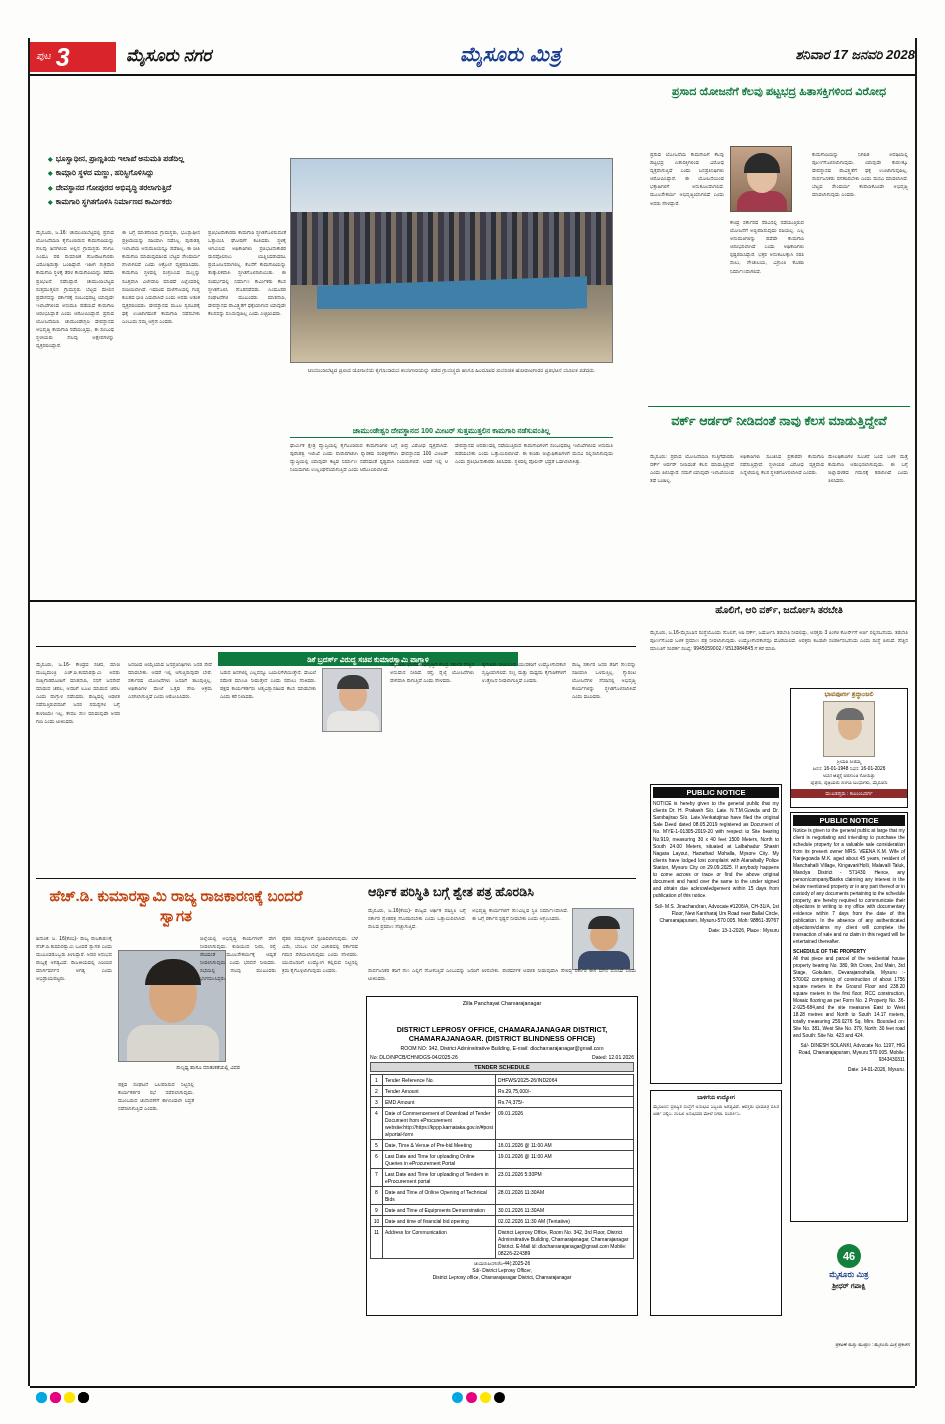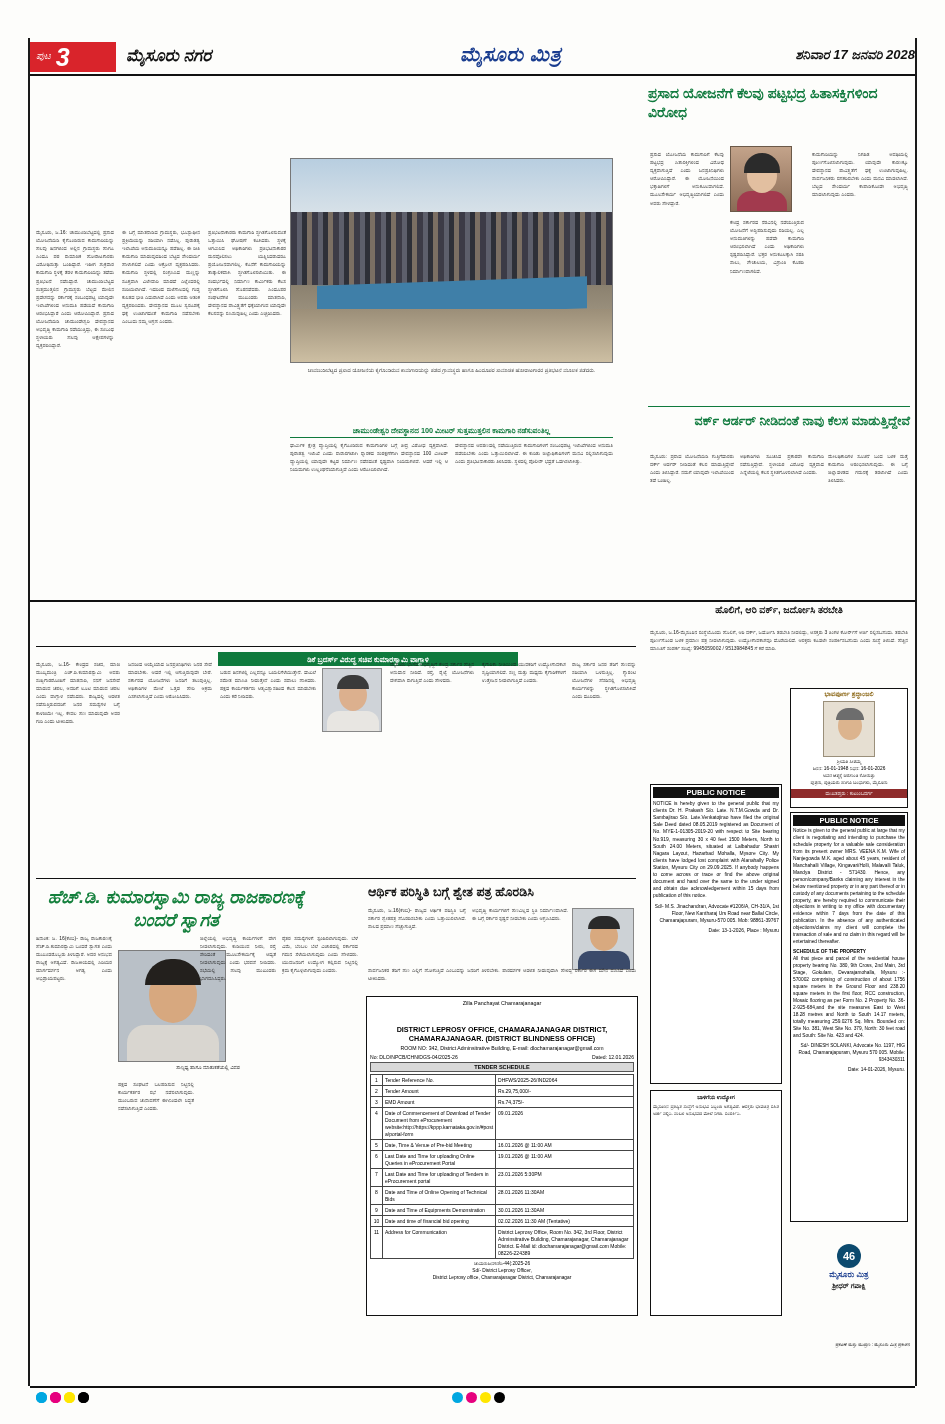--- a/index.html
+++ b/index.html
@@ -108,41 +108,41 @@
   .subhead-title {
     font-size: 7.3px; font-weight:bold; color:#0f7a3d; text-align:center;
     border-bottom:1px solid #0f7a3d; padding-bottom:2px; margin-bottom:3px;
   }
   .subhead-cols { display:flex; gap:7px; }
   .subhead-cols .c { width:50%; }
 
   
   .rail-head {
     position:absolute; left:648px; top:84px; width:262px;
-    font-size: 14px; font-weight:bold; color:#0f7a3d; text-align:left;
+    font-size: 11px; font-weight:bold; color:#0f7a3d; text-align:center;
     line-height:1.35;
   }
   .rail-photo {
     position:absolute; left:730px; top:146px; width:62px; height:66px;
     background:linear-gradient(#c3a38a,#8a6b55); border:1px solid #6b5948;
   }
   .rail-photo .face{ position:absolute; left:16px; top:12px; width:30px;height:34px;
     border-radius:50%; background:#e2bfa0;}
   .rail-photo .hair{ position:absolute; left:13px; top:6px; width:36px;height:20px;
     border-radius:18px 18px 0 0; background:#2b2b2b;}
   .rail-photo .body{ position:absolute; left:6px; bottom:0; width:50px;height:20px;
     border-radius:14px 14px 0 0; background:#a23a4e;}
 
   .rail-c1 { position:absolute; left:650px; top:150px; width:74px; height:250px;}
   .rail-c2 { position:absolute; left:730px; top:218px; width:74px; height:182px;}
   .rail-c3 { position:absolute; left:812px; top:150px; width:96px; height:250px;}
 
   .rail-head2 {
     position:absolute; left:648px; top:406px; width:262px;
-    font-size: 12.6px; font-weight:bold; color:#0f7a3d; text-align:right;
+    font-size: 12.6px; font-weight:bold; color:#0f7a3d; text-align:center;
     line-height:1.35;
     border-top:1px solid #0f7a3d; padding-top:6px;
   }
   .rail2-c1 { position:absolute; left:650px; top:452px; width:84px; height:148px;}
   .rail2-c2 { position:absolute; left:740px; top:452px; width:84px; height:148px;}
   .rail2-c3 { position:absolute; left:828px; top:452px; width:80px; height:148px;}
 
   
   .band-rule { position:absolute; left:30px; top:600px; width:885px; border-top:2px solid #111;}
   .sec-head {
@@ -167,21 +167,21 @@
   .sec-c1 { position:absolute; left:36px;  top:660px; width:84px; height:206px;}
   .sec-c2 { position:absolute; left:128px; top:660px; width:84px; height:206px;}
   .sec-c3 { position:absolute; left:220px; top:668px; width:96px; height:198px;}
   .sec-c4 { position:absolute; left:390px; top:660px; width:84px; height:206px;}
   .sec-c5 { position:absolute; left:482px; top:660px; width:84px; height:206px;}
   .sec-c6 { position:absolute; left:572px; top:660px; width:64px; height:206px;}
 
   
   .bl-head {
     position:absolute; left:36px; top:886px; width:280px;
-    font-size:18px; font-weight:bold; color:#15803d; text-align:center; line-height:1.3;font-style:italic;
+    font-size:15px; font-weight:bold; color:#c2410c; text-align:center; line-height:1.3;
   }
   .bl-rule { position:absolute; left:36px; top:878px; width:600px; border-top:1px solid #111;}
   .bl-photo{
     position:absolute; left:118px; top:950px; width:108px; height:112px;
     background:#b9c0c7; border:1px solid #7c7c7c;
   }
   .bl-photo .f{position:absolute;left:30px;top:16px;width:48px;height:56px;border-radius:50%;background:#d7a87f;}
   .bl-photo .h{position:absolute;left:26px;top:8px;width:56px;height:26px;border-radius:28px 28px 0 0;background:#23201d;}
   .bl-photo .b{position:absolute;left:8px;bottom:0;width:92px;height:36px;border-radius:18px 18px 0 0;background:#d9d6d0;}
   .bl-cap{ position:absolute; left:118px; top:1064px; width:180px; font-size:5.2px; line-height:1.5; text-align:center;}
@@ -275,21 +275,21 @@
     border:1px solid #111; background:#fff; padding:2px;
     font-size:4.7px; line-height:1.5; text-align:justify;
   }
   .rr-bottom-ad .adtitle{ font-size:5.6px; font-weight:bold; text-align:center; margin-bottom:2px;}
 
   .logo-block{
     position:absolute; left:790px; top:1244px; width:118px; height:58px;
     text-align:center;
   }
   .logo-block .circle{
-    width:24px;height:24px;border-radius:50%;background:#0c4a6e;color:#fff;
+    width:24px;height:24px;border-radius:50%;background:#15803d;color:#fff;
     font-size:11px;font-weight:bold;display:flex;align-items:center;justify-content:center;
     margin:0 auto 2px;
   }
   .logo-block .lname{ font-size:8px; font-weight:bold; color:#1a3d8f;}
   .logo-block .lsub{ font-size:7px; font-weight:bold; color:#111; margin-top:2px;}
 
   
   .footer-rule{ position:absolute; left:30px; top:1386px; width:885px; border-top:2px solid #111;}
   .cmyk{ position:absolute; left:36px; top:1392px; display:flex; gap:3px;}
   .cmyk i{ width:11px;height:11px;border-radius:50%; display:block;}
@@ -309,20 +309,28 @@
     <div class="page-badge">
       <span class="pg-word">ಪುಟ</span>
       <span class="pg-num">3</span>
     </div>
     <div class="mast-section">ಮೈಸೂರು ನಗರ</div>
     <div class="mast-logo">ಮೈಸೂರು ಮಿತ್ರ</div>
     <div class="mast-date">ಶನಿವಾರ 17 ಜನವರಿ 2028</div>
   </div>
 
 
+  <div class="bullets">
+    <ul>
+      <li>ಭೂಸ್ವಾಧೀನ, ಪ್ರಾಣ್ಣತಿಯ ಇಲಾಖೆ ಅನುಮತಿ ಪಡೆದಿಲ್ಲ</li>
+      <li>ಕಾಮ್ಗಾರಿ ಸ್ಥಳದ ಮಣ್ಣು, ಹರಿಸ್ಥಿಗೊಳಿಸಿದ್ದು</li>
+      <li>ದೇವಸ್ಥಾನದ ಗೋಪುರದ ಅಭಿವೃದ್ಧಿ ತರಲಾಗುತ್ತಿದೆ</li>
+      <li>ಕಾಮಗಾರಿ ಸ್ಥಗಿತಗೊಳಿಸಿ ನಿರ್ಮಾಣದ ಕಾರ್ಮಿಕರು</li>
+    </ul>
+  </div>
 
   <div class="lead-photo">
     <div class="sky"></div>
       <div class="crowd"></div>
       <div class="tarp"></div>
       <div class="ground"></div>
   </div>
   <div class="photo-cap">ಚಾಮುಂಡಿಬೆಟ್ಟದ ಪ್ರಸಾದ ಯೋಜನೆಯ ಕೈಗೊಂಡಿರುವ ಕಾಮಗಾರಿಯನ್ನು ತಡೆದ ಗ್ರಾಮಸ್ಥರು ಹಾಗೂ ಹಿಂದೂಪರ ಸಾಮಾಜಿಕ ಹೋರಾಟಗಾರರ ಪ್ರತಿಭಟನೆ ಮೂಲಕ ತಡೆದರು.</div>
 
   <div class="col-text k lead-body-c1">ಮೈಸೂರು, ಜ.16: ಚಾಮುಂಡಿಬೆಟ್ಟದಲ್ಲಿ ಪ್ರಸಾದ ಯೋಜನೆಯಡಿ ಕೈಗೊಂಡಿರುವ ಕಾಮಗಾರಿಯನ್ನು ಹಲವು ದಿನಗಳಿಂದ ಅಲ್ಲಿನ ಗ್ರಾಮಸ್ಥರು ಹಾಗೂ ಹಿಂದೂ ಪರ ಸಾಮಾಜಿಕ ಹೋರಾಟಗಾರರು ವಿರೋಧಿಸುತ್ತಾ ಬಂದಿದ್ದಾರೆ. ಇದೀಗ ಶುಕ್ರವಾರ ಕಾಮಗಾರಿ ಸ್ಥಳಕ್ಕೆ ತೆರಳಿ ಕಾಮಗಾರಿಯನ್ನು ತಡೆದು ಪ್ರತಿಭಟನೆ ನಡೆಸಿದ್ದಾರೆ. ಚಾಮುಂಡಿಬೆಟ್ಟದ ಸುತ್ತಮುತ್ತಲಿನ ಗ್ರಾಮಸ್ಥರು ಬೆಟ್ಟದ ಮೇಲಿನ ಪ್ರದೇಶವನ್ನು ಸರ್ಕಾರಕ್ಕೆ ಸಂಬಂಧಪಟ್ಟ ಯಾವುದೇ ಇಲಾಖೆಗಳಿಂದ ಅನುಮತಿ ಪಡೆಯದೆ ಕಾಮಗಾರಿ ಆರಂಭಿಸಿದ್ದಾರೆ ಎಂದು ಆರೋಪಿಸಿದ್ದಾರೆ. ಪ್ರಸಾದ ಯೋಜನೆಯಡಿ ಚಾಮುಂಡೇಶ್ವರಿ ದೇವಸ್ಥಾನದ ಅಭಿವೃದ್ಧಿ ಕಾಮಗಾರಿ ನಡೆಯುತ್ತಿದ್ದು, ಈ ಸಂಬಂಧ ಸ್ಥಳೀಯರು ಹಲವು ಆಕ್ಷೇಪಗಳನ್ನು ವ್ಯಕ್ತಪಡಿಸಿದ್ದಾರೆ.</div>

